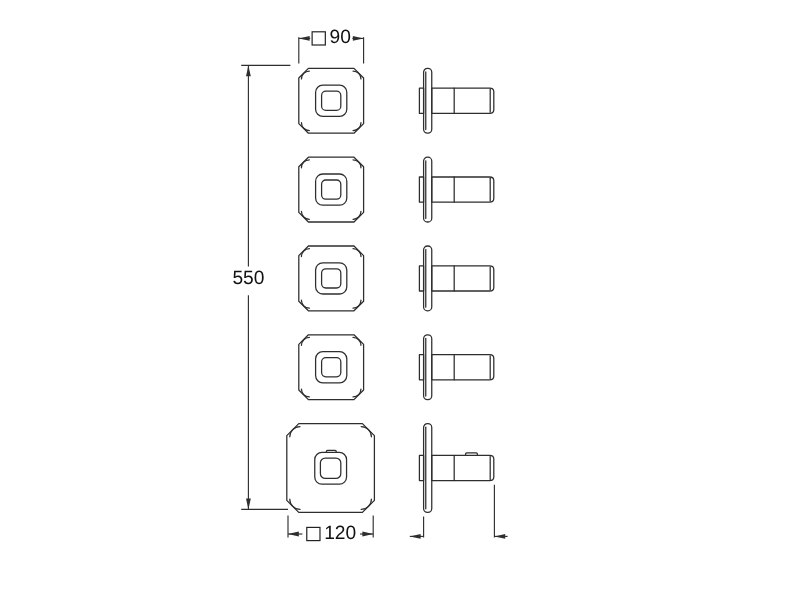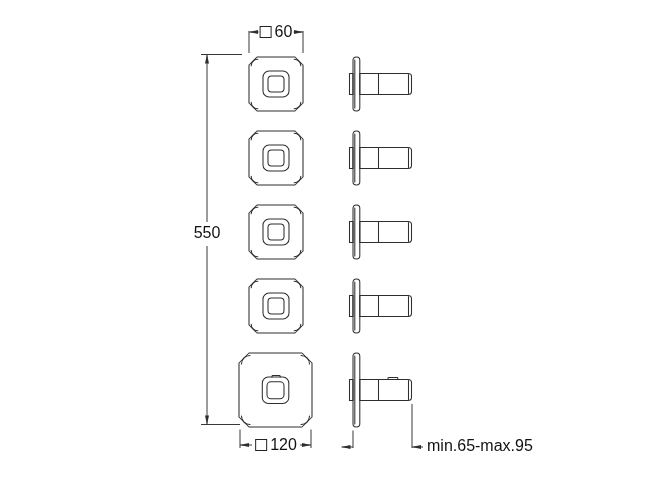--- a/index.html
+++ b/index.html
@@ -113,29 +113,26 @@
         <path d="M412,404 V448"></path>
       <path d="M341.5,447 H353"></path>
         <path d="M412,447 H423"></path>
       <polygon class="ah" points="341.5,447 350.5,445 350.5,449"></polygon>
       <polygon class="ah" points="412,447 421,445 421,449"></polygon>
     </g>
   </svg>
 
   <div class="dimlabel centered" style="left:276px;top:32px;">
     <span class="sq-sym"></span>
-    <span>60</span>
+    <span>90</span>
   </div>
 
   <div class="dimlabel centered" style="left:207px;top:233px;">
     <span>550</span>
   </div>
 
   <div class="dimlabel centered" style="left:276px;top:445px;text-align:center;">
     <span class="sq-sym"></span>
     <span>120</span>
   </div>
 
-  <div class="dimlabel" style="left:426px;top:437px;">
-    <span>min.65-max.95</span>
-  </div>
 
 </div>
 
 </body></html>

